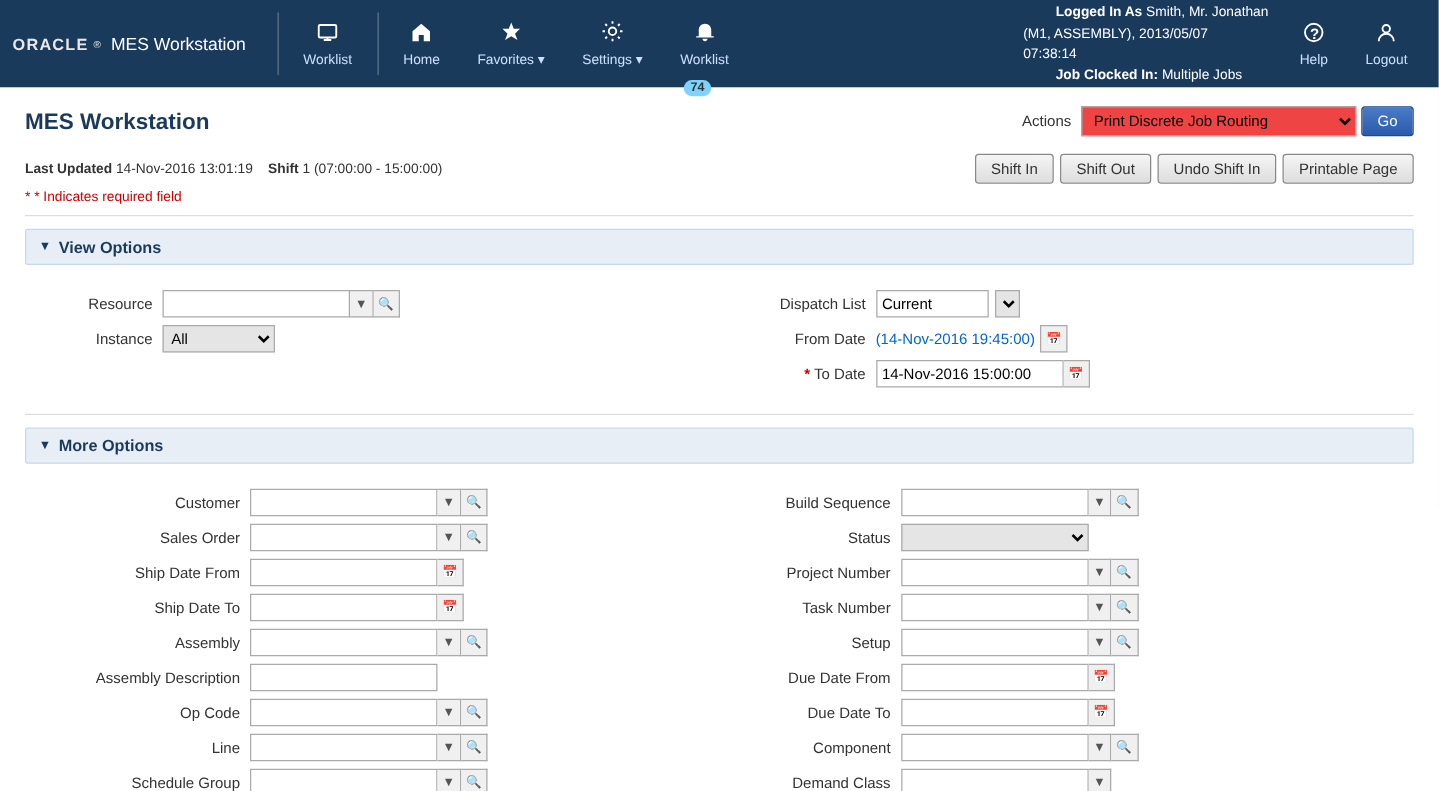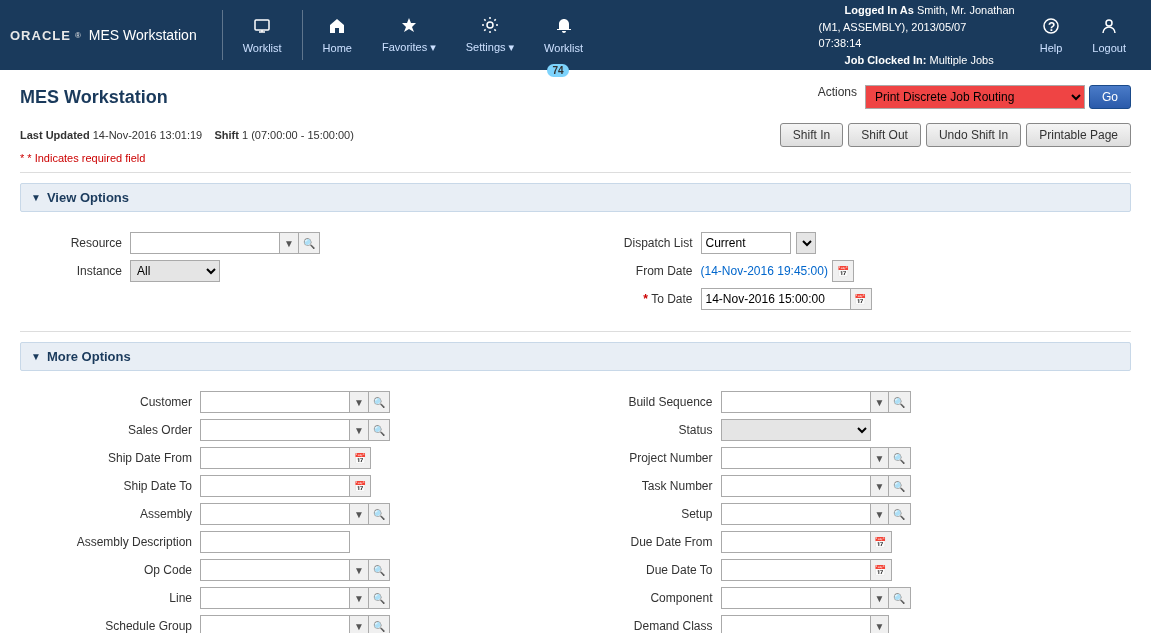--- a/index.html
+++ b/index.html
@@ -119,21 +119,21 @@
     }
     .required-note .asterisk { color: #cc0000; }
 
     .action-buttons {
       display: flex;
       gap: 5px;
     }
 
     .actions-bar {
       display: flex;
-      align-items: flex-start;
+      align-items: center;
       justify-content: flex-end;
       margin-bottom: 8px;
     }
     .actions-label {
       font-size: 12px;
       color: #333;
       margin-right: 8px;
     }
     .actions-select {
       border: 1px solid #aaa;

